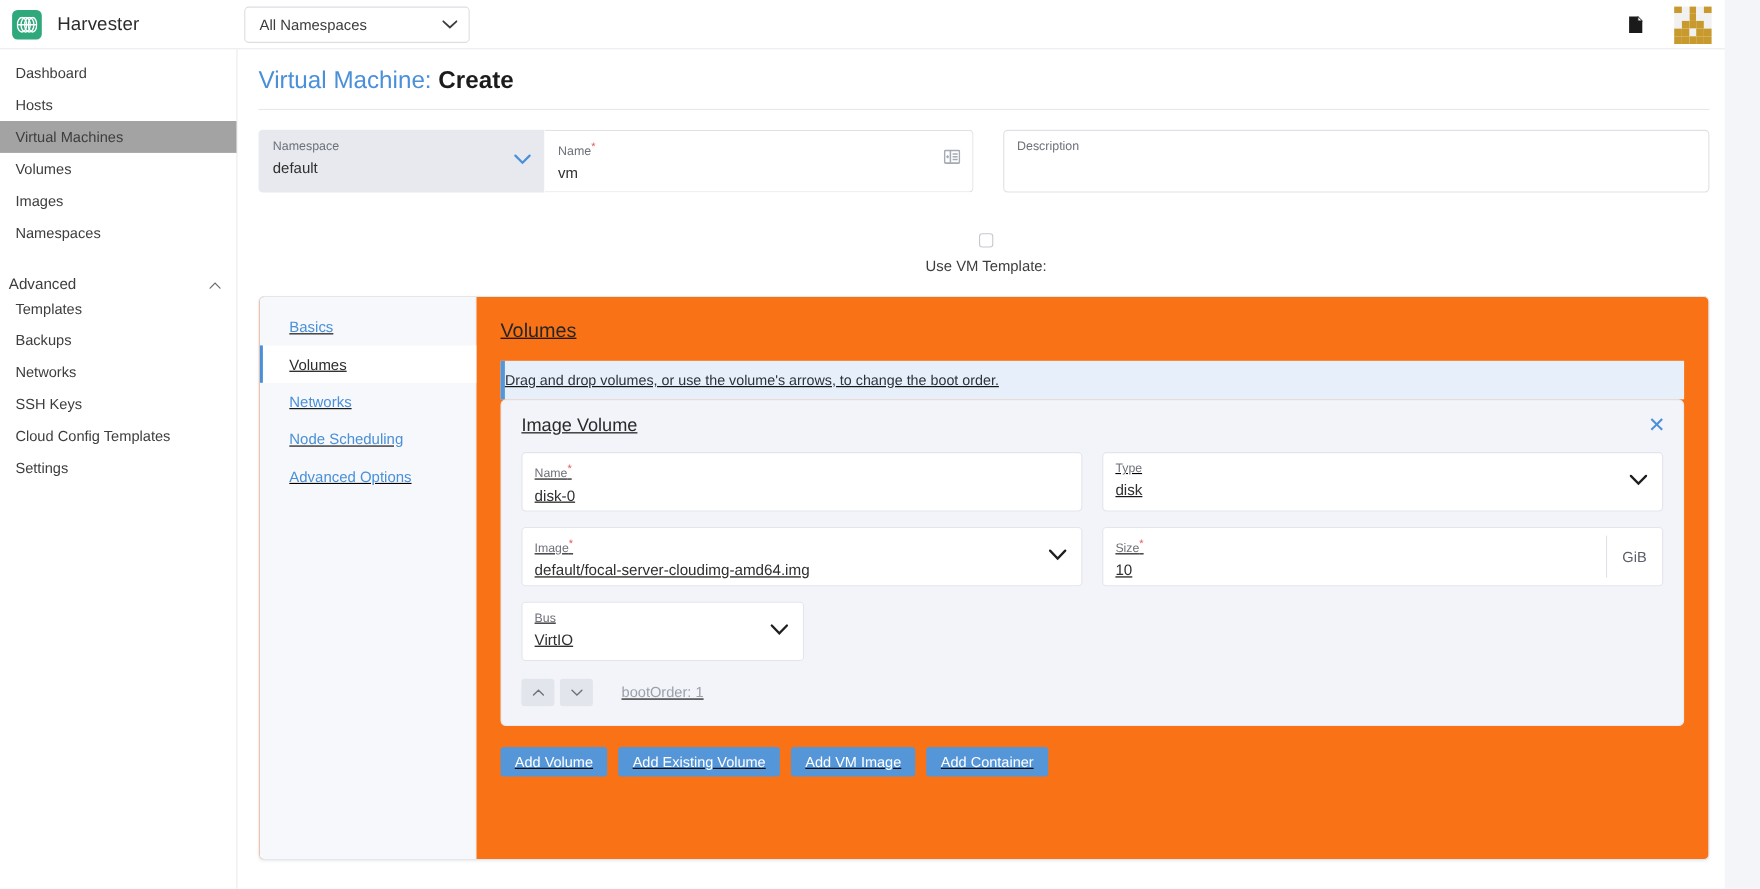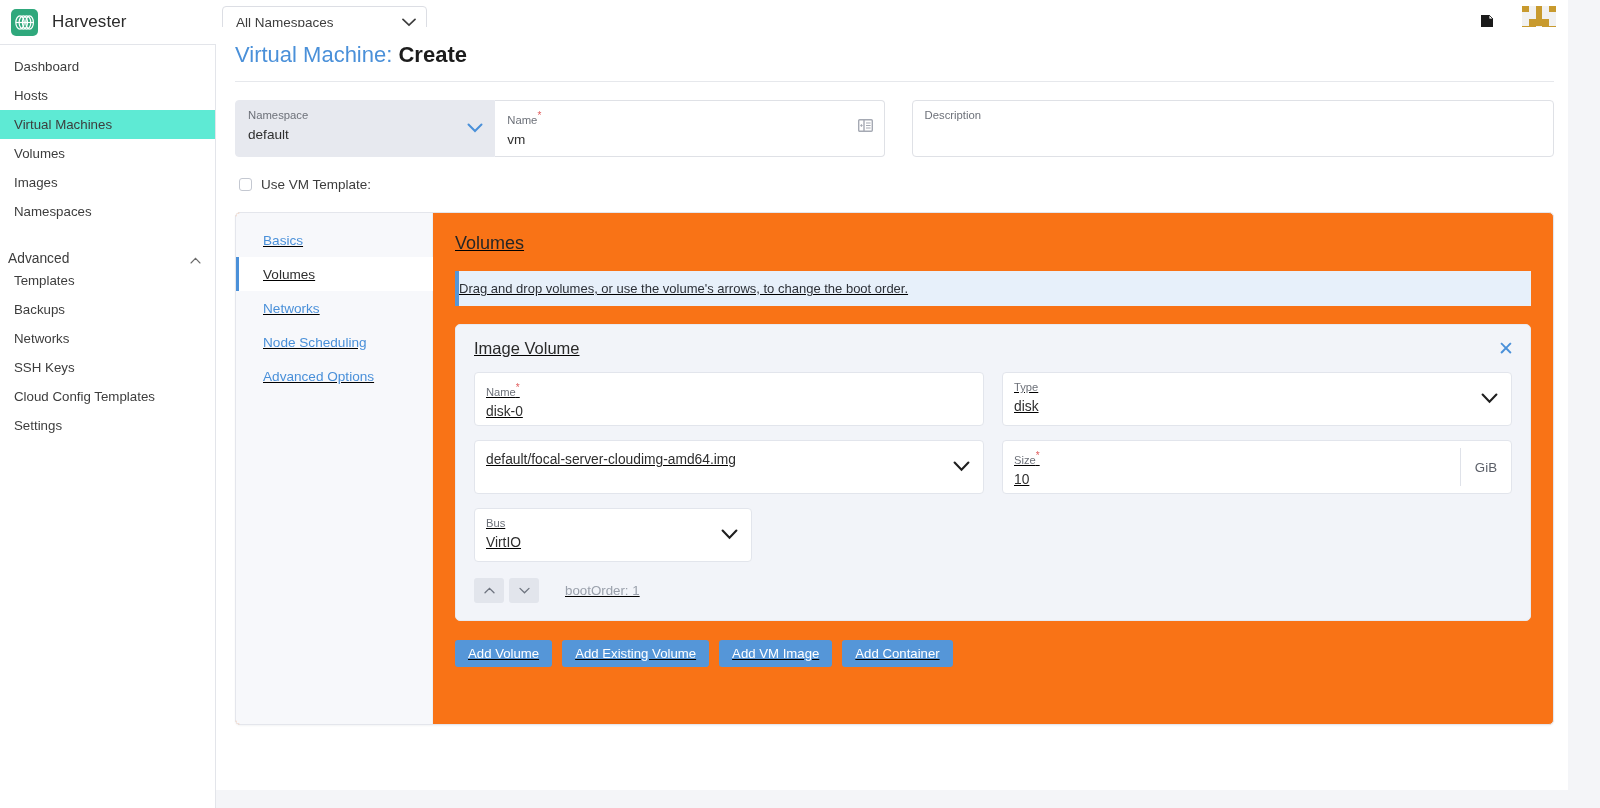--- a/index.html
+++ b/index.html
@@ -56,30 +56,30 @@
     background: #fff;
     border-right: 1px solid #e3e5ea;
     padding-top: 7px;
   }
   .nav-item {
     height: 29px; display: flex; align-items: center;
     padding-left: 14px; font-size: 13.3px; color: #3d3d3d;
     cursor: pointer;
   }
   .nav-item.child { padding-left: 14px; }
-  .nav-item.active { background: #5eead4; }
+  .nav-item.active { background: #a3a3a3; }
   .nav-group {
     height: 33px; display: flex; align-items: flex-end;
     padding: 0 14px 0 8px; font-size: 13.8px; color: #3d3d3d;
     cursor: pointer; margin-top: 7px;
   }
   .nav-group .chev { margin-left: auto; color: #6b6b6b; font-size: 11px; }
   
   .main {
-    position: absolute; top: 27px; left: 216px;
+    position: absolute; top: 45px; left: 216px;
     width: 1352px; height: 763px;
     background: #fff;
     padding: 0 14px 0 19px;
     overflow: hidden;
   }
   .page-title {
     margin-top: 13px; font-size: 22px; font-weight: 400; line-height: 30px;
   }
   .page-title .res { color: #4a90d9; }
   .page-title .act { color: #1c1c1c; font-weight: 600; }
@@ -114,21 +114,21 @@
   .field.desc {
     width: 647px; margin-left: 27px; border-radius: 4px;
   }
   .f-label { font-size: 11.3px; color: #6d7179; line-height: 15px; }
   .f-label .req { color: #e05c5c; font-size: 10px; vertical-align: super; }
   .f-value { font-size: 13.6px; color: #2f2f2f; margin-top: 4px; }
   .f-value.ph { color: #b4b8c4; }
   .f-caret { position: absolute; right: 11px; top: 18px; }
   .f-icon  { position: absolute; right: 11px; top: 17px; }
   
-  .tmpl-row { display: flex; align-items: center; gap: 9px; margin-top: 20px; padding-left: 4px; cursor: pointer; }
+  .tmpl-row { display: flex; align-items: center; gap: 9px; margin-top: 37px; padding-left: 4px; cursor: pointer; flex-direction: column; }
   .chkbox { width: 13px; height: 13px; border: 1px solid #c4c8d1; border-radius: 3px; background: #fff; }
   .tmpl-row span { font-size: 13.5px; color: #3d3d3d; }
   
   .card {
     margin-top: 20px; height: 513px;
     border: 1px solid #e4e6ec; border-radius: 5px;
     background: #f97316; display: flex; overflow: hidden;
     box-shadow: 0 1px 2px rgba(20,30,60,.05);
     text-decoration: underline;
   }
@@ -147,38 +147,38 @@
   }
   .card-body { flex: 1; padding: 20px 22px 0 22px; overflow: hidden; }
   .sec-title { font-size: 18px; color: #262626; font-weight: 400; }
   .banner {
     margin-top: 17px; height: 35px;
     background: #e7f0fa; border-left: 4px solid #5596d8;
     display: flex; align-items: center; 
     font-size: 13px; color: #2d3138;
   }
   .volume-panel {
-    margin-top: 18px; background: #f2f4f9;
+    background: #f2f4f9;
     border: 1px solid #e7eaf1; border-radius: 5px;
     padding: 14px 18px 17px 18px; position: relative;
   }
   .vp-title { font-size: 16.5px; color: #2a2a2a; }
   .vp-close {
     position: absolute; right: 16px; top: 14px;
     font-size: 19px; color: #4a90d9; line-height: 1; cursor: pointer;
     font-family: "Liberation Sans", sans-serif;
   }
   .vrow { display: flex; gap: 18px; margin-top: 14px; }
   .vfield {
     position: relative; height: 54px; background: #fff;
     border: 1px solid #e2e5ec; border-radius: 4px;
     padding: 7px 12px 0 11px;
   }
   .vfield.half { flex: 1; }
-  .vfield.bus { width: 278px; }
+  .vfield.bus { width: 257px; }
   .vfield .vlabel { font-size: 11.2px; color: #6d7179; line-height: 15px; }
   .vfield .vlabel .req { color: #e05c5c; font-size: 10px; vertical-align: super; }
   .vfield .vval { font-size: 13.8px; color: #2f2f2f; margin-top: 4px; }
   .vcaret { position: absolute; right: 13px; top: 17px; }
   .unit {
     position: absolute; right: 0; top: 7px; height: 38px;
     border-left: 1px solid #dfe2e9;
     display: flex; align-items: center; padding: 0 14px;
     font-size: 13.3px; color: #5b5f68;
   }
@@ -395,20 +395,21 @@
               <span class="vcaret">
                 <svg width="17" height="11" viewBox="0 0 17 11">
                     <path d="M1.6 1.6 L8.5 8.7 L15.4 1.6" stroke="#1f1f1f" stroke-width="2.1" fill="none" stroke-linecap="round"></path>
                   </svg>
               </span>
             </div>
           </div>
 
           <div class="vrow">
             <div class="vfield half">
+              <div class="vlabel"><span>Image</span><span class="req">*</span></div>
               <div class="vval">default/focal-server-cloudimg-amd64.img</div>
               <span class="vcaret">
                 <svg width="17" height="11" viewBox="0 0 17 11">
                     <path d="M1.6 1.6 L8.5 8.7 L15.4 1.6" stroke="#1f1f1f" stroke-width="2.1" fill="none" stroke-linecap="round"></path>
                   </svg>
               </span>
             </div>
             <div class="vfield half">
               <div class="vlabel"><span>Size</span><span class="req">*</span></div>
               <div class="vval">10</div>

